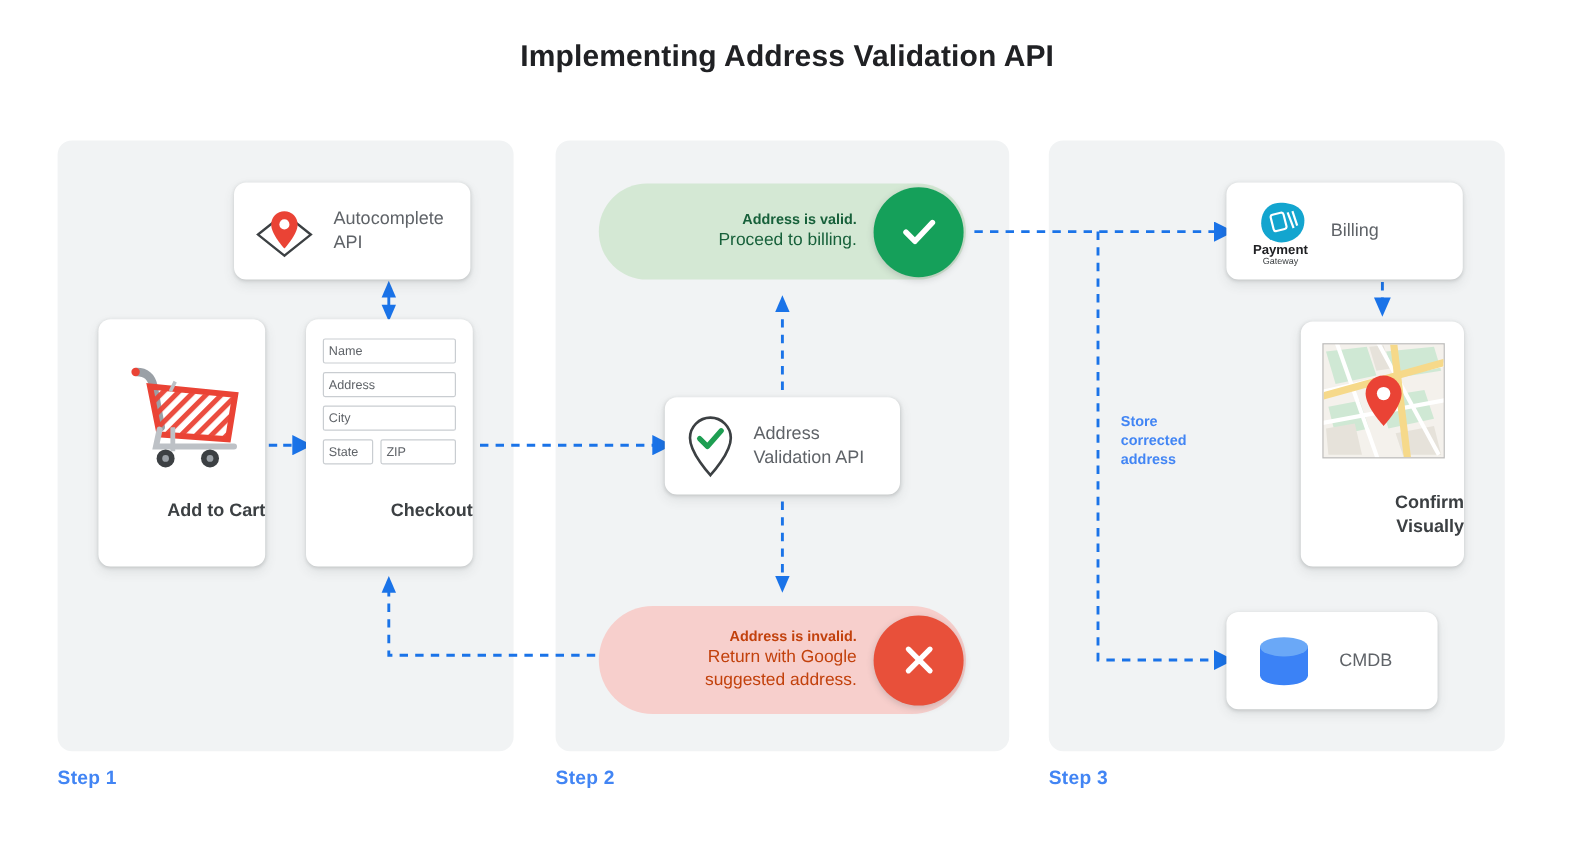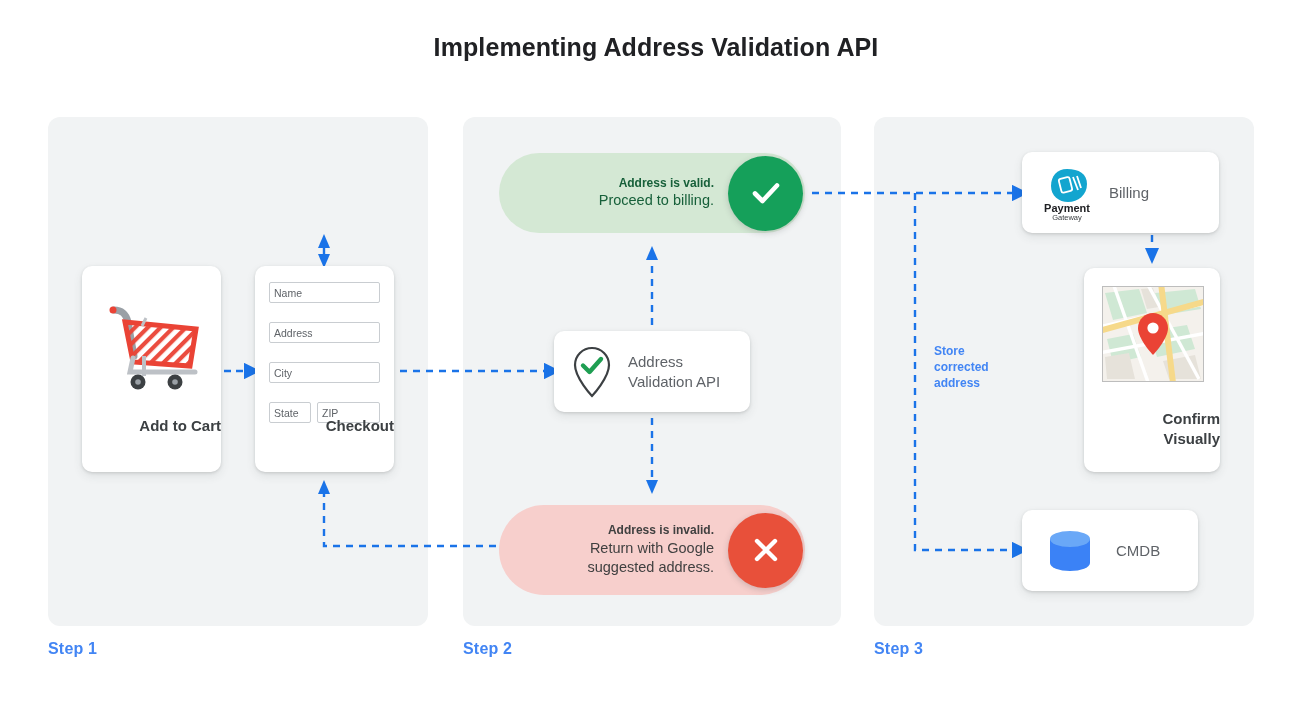--- a/index.html
+++ b/index.html
@@ -60,41 +60,41 @@
   .tile-caption{
     position:absolute;left:0;bottom:38px;width:100%;
     text-align:right;font-size:15px;font-weight:bold;color:#3c4043;
   }
   .cart-wrap{position:absolute;left:0;top:18px;width:100%;height:120px;display:flex;align-items:center;justify-content:center;}
 
   .form-fields{position:absolute;left:14px;top:16px;width:111px;}
   .field{
     box-sizing:border-box;
     height:21px;border:1px solid #c9cdd1;border-radius:2px;
-    background:#fff;margin-bottom:19px;
+    background:#fff;margin-bottom:7px;
     font-size:10.5px;color:#5f6368;
     display:flex;align-items:center;padding-left:4px;
   }
   .field-row{display:flex;gap:6px;}
   .field.state{width:42px;}
   .field.zip{width:63px;}
 
   
   .pill{
     position:absolute;border-radius:48px;
     display:flex;align-items:center;justify-content:flex-end;
     box-sizing:border-box;
   }
   #pill-valid{left:499px;top:153px;width:306px;height:80px;background:#d4e8d4;}
   #pill-invalid{left:499px;top:505px;width:306px;height:90px;background:#f7cfcc;}
   .pill-text{text-align:right;padding-right:14px;line-height:1.3;}
   .pill-text .t1{font-size:12px;font-weight:bold;}
   .pill-text .t2{font-size:14.5px;}
   #pill-valid .pill-text{color:#17603a;}
-  #pill-invalid .pill-text{color:#404040;}
+  #pill-invalid .pill-text{color:#c2410c;}
   .status-circle{
     width:75px;height:75px;border-radius:50%;
     display:flex;align-items:center;justify-content:center;
     flex:0 0 auto;
     box-shadow:0 2px 6px rgba(60,64,67,.22);
   }
   #circle-valid{background:#15a05a;margin-right:2px;}
   #circle-invalid{background:#e8503a;margin-right:2px;}
 
   #card-validation{left:554px;top:331px;width:196px;height:81px;}
@@ -180,20 +180,32 @@
     <g>
       <line x1="1152" y1="235" x2="1152" y2="250" stroke="#1a73e8" stroke-width="2.4" stroke-dasharray="7,6"></line>
       <path d="M1152,264 L1159,248 L1145,248 Z" fill="#1a73e8"></path>
     </g>
 
     <g>
       <polyline points="915,193 915,550 1014,550" fill="none" stroke="#1a73e8" stroke-width="2.4" stroke-dasharray="7,6" marker-end="url(#ar-r)"></polyline>
     </g>
   </svg>
 
+  <div class="card" id="card-autocomplete">
+    <div class="inner">
+      <span>
+        <svg width="56" height="46" viewBox="0 0 56 46">
+          <path d="M28,43 L6,25.5 L28,8 L50,25.5 Z" fill="none" stroke="#3c4043" stroke-width="2"></path>
+          <path d="M28,6 c-6.1,0 -11,4.9 -11,11 c0,8.3 11,20 11,20 s11,-11.7 11,-20 c0,-6.1 -4.9,-11 -11,-11 z" fill="#ea4335"></path>
+          <circle cx="28" cy="17" r="4.2" fill="#ffffff"></circle>
+        </svg>
+      </span>
+      <span class="card-label">Autocomplete API</span>
+    </div>
+  </div>
 
   <div class="card" id="card-addtocart">
     <div class="cart-wrap">
       <svg width="104" height="96" viewBox="0 0 104 96">
 
         <path d="M14,14 C22,14 26,18 28,26 L34,60" fill="none" stroke="#9aa0a6" stroke-width="7" stroke-linecap="round"></path>
         <circle cx="13" cy="14" r="3.5" fill="#ea4335"></circle>
 
         <path d="M25,26 L96,33 L90,70 L33,66 Z" fill="none" stroke="#ea4335" stroke-width="5"></path>
         <defs>

